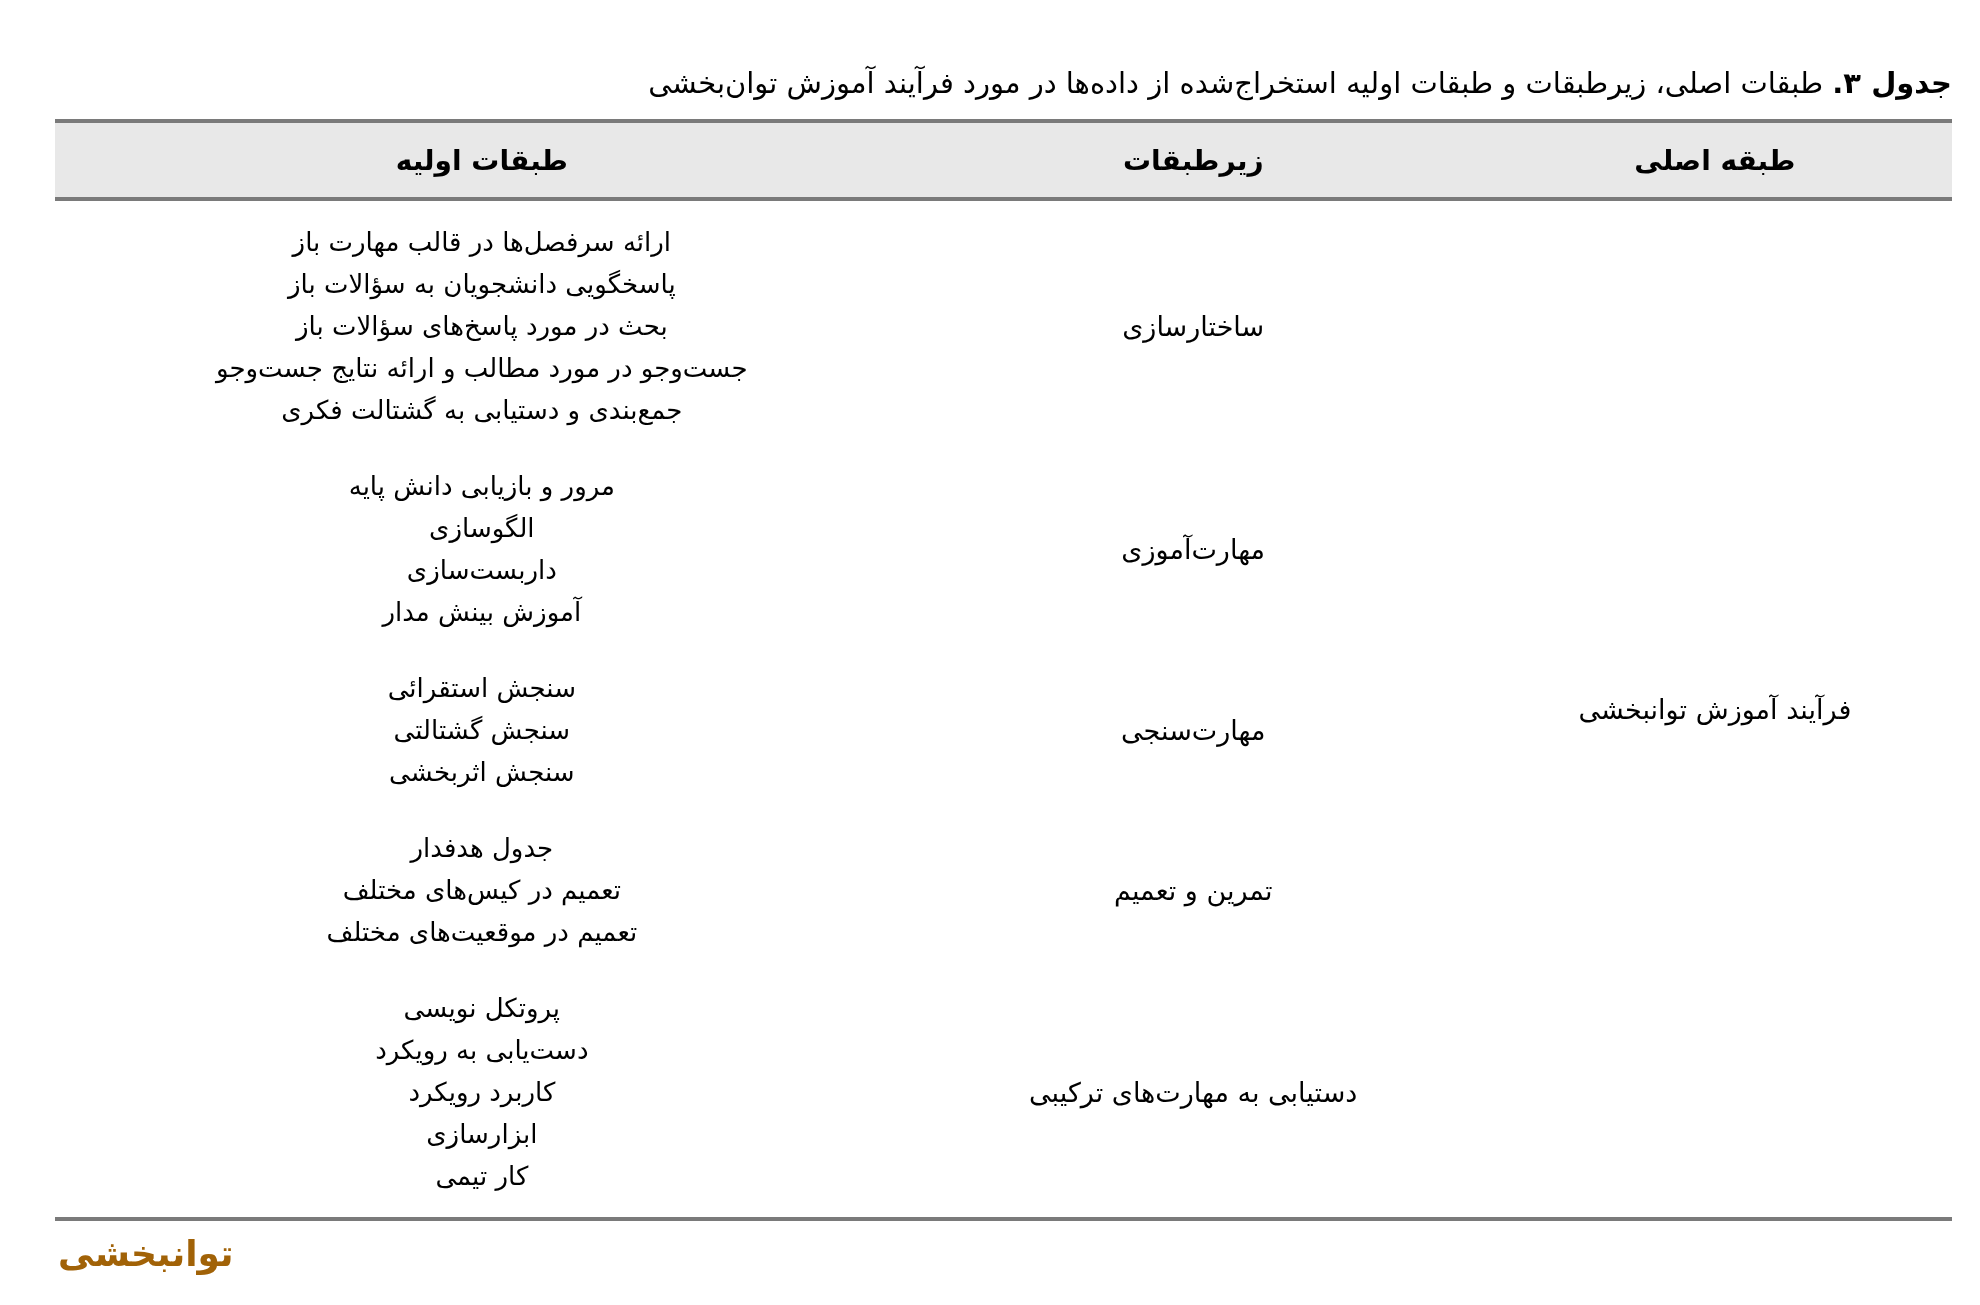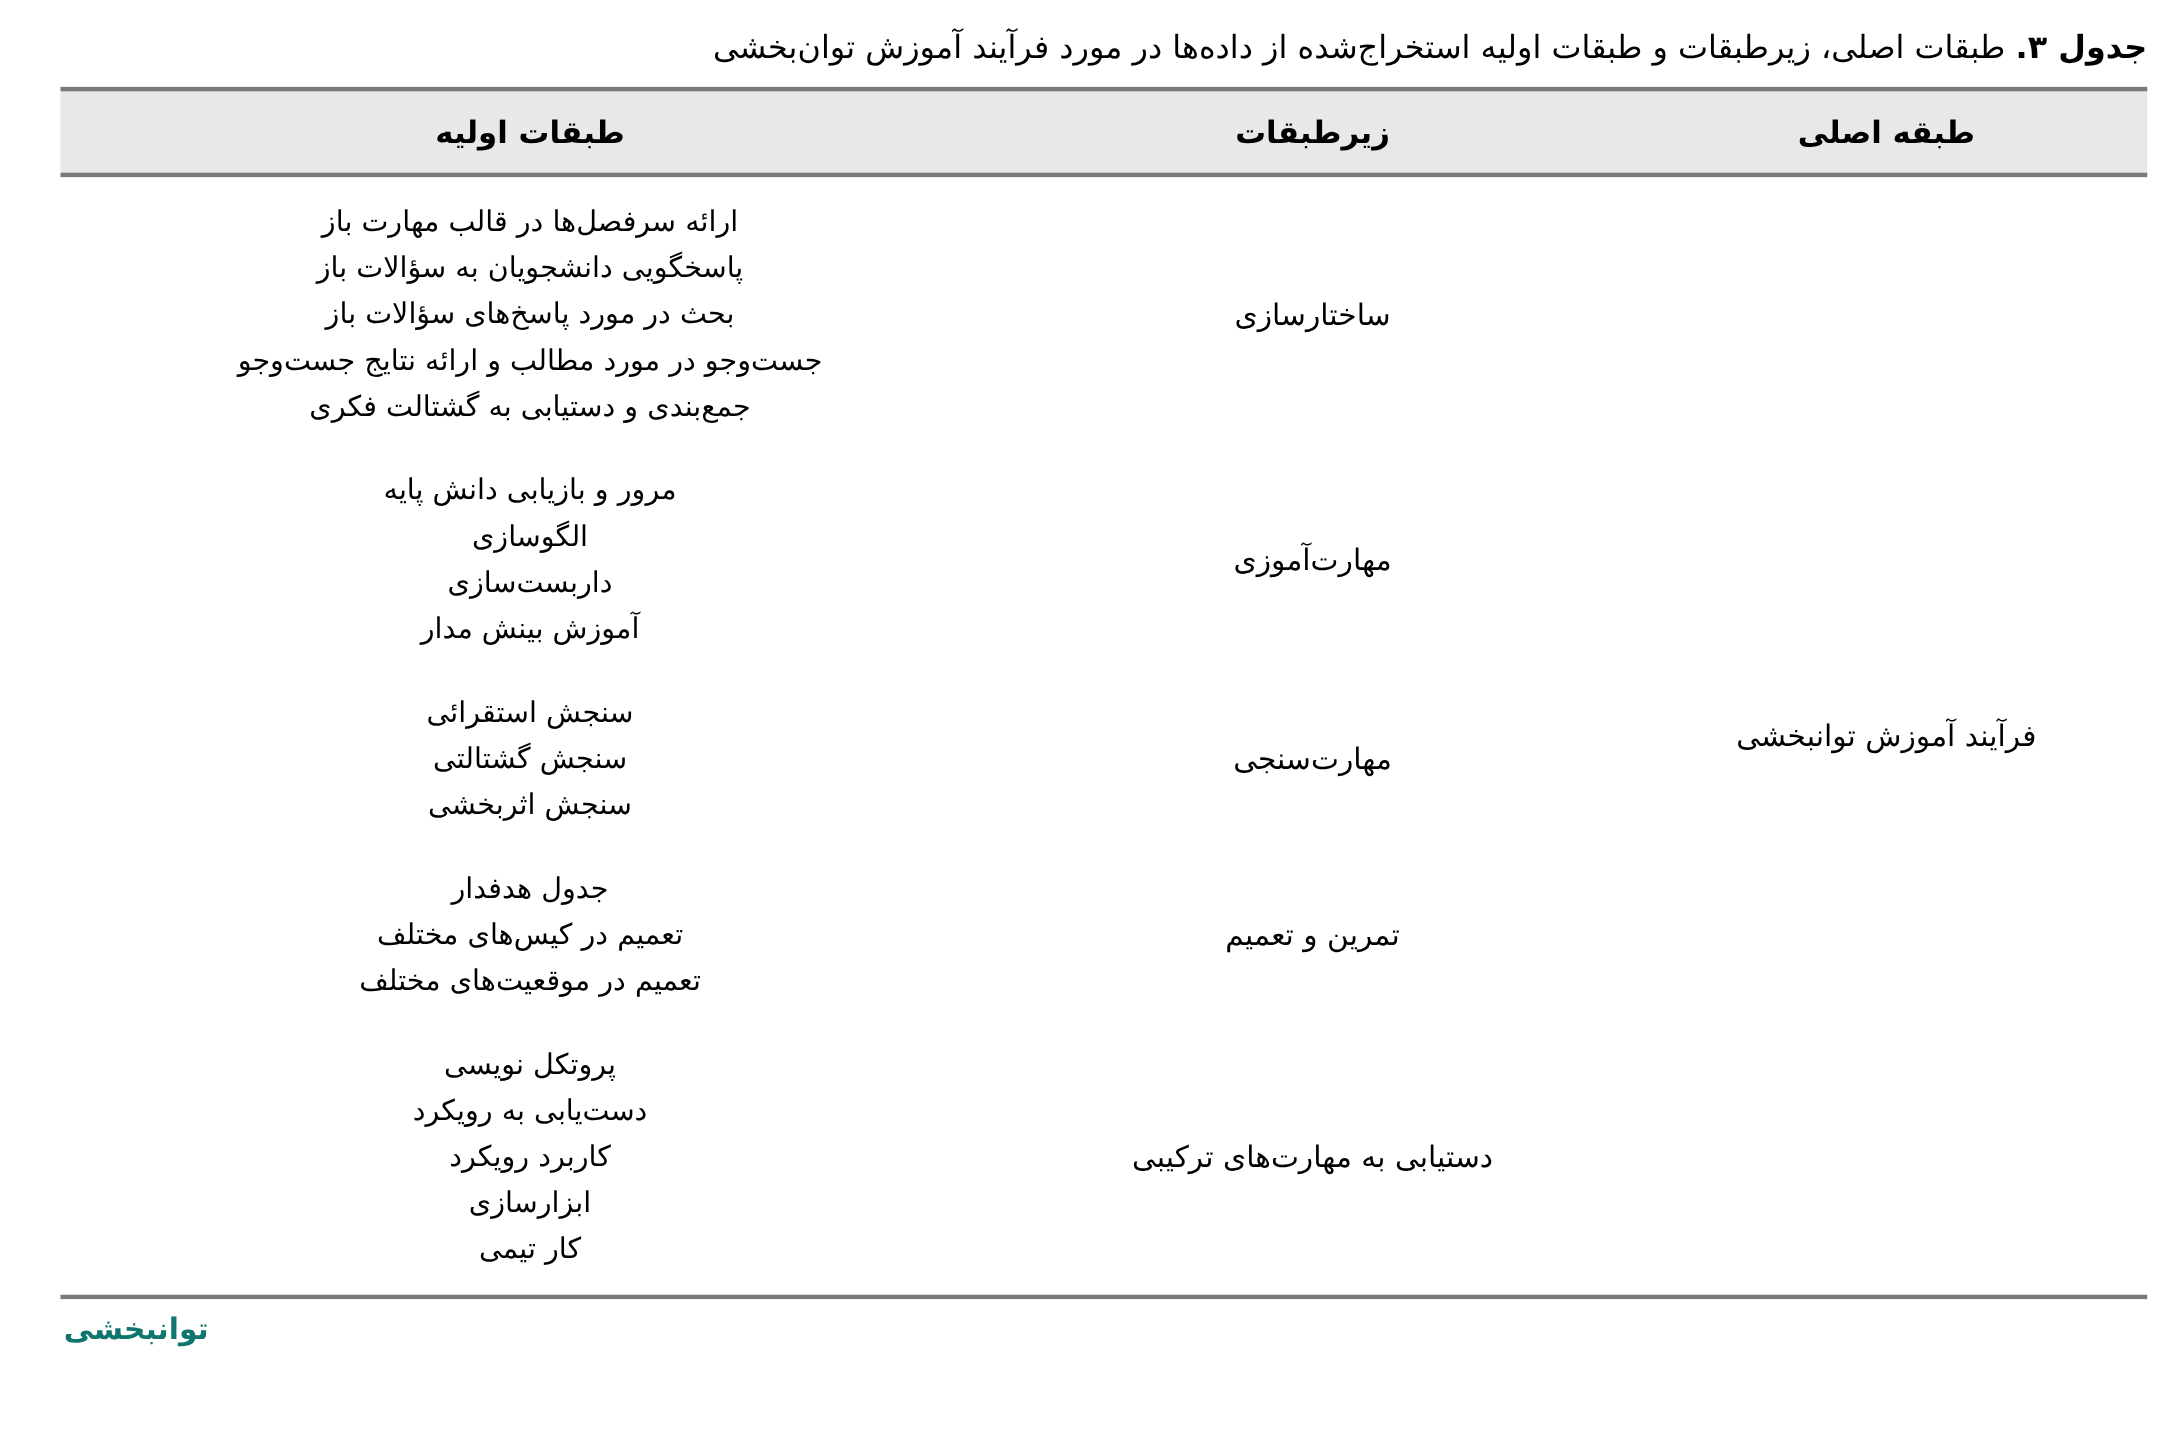--- a/index.html
+++ b/index.html
@@ -10,21 +10,21 @@
     height:1305px;
     background:#ffffff;
     font-family:"DejaVu Sans", sans-serif;
     color:#000000;
     overflow:hidden;
   }
   
   .title {
     direction:rtl;
     text-align:right;
-    padding:24px 28px 0 55px;
+    padding:64px 28px 0 55px;
     font-size:29px;
     line-height:1.35;
     white-space:nowrap;
   }
   .title .bold { font-weight:bold; }
   
   .table {
     direction:rtl;
     margin:16px 28px 0 55px;   
   }
@@ -75,23 +75,23 @@
     font-size:26px;
   }
   .primary-line { line-height:42px; }
   
   .footer {
     direction:ltr;
     text-align:left;
     padding:12px 0 0 58px;
   }
   .logo {
-    font-size:27px;
+    font-size:36px;
     font-weight:bold;
-    color:#0f766e;
+    color:#a16207;
   }
 </style>
 </head>
 <body>
 
 <div class="page">
 
   <div class="title">
     <span class="bold">جدول ۳.</span><span> طبقات اصلی، زیرطبقات و طبقات اولیه استخراج‌شده از داده‌ها در مورد فرآیند آموزش توان‌بخشی</span>
   </div>

